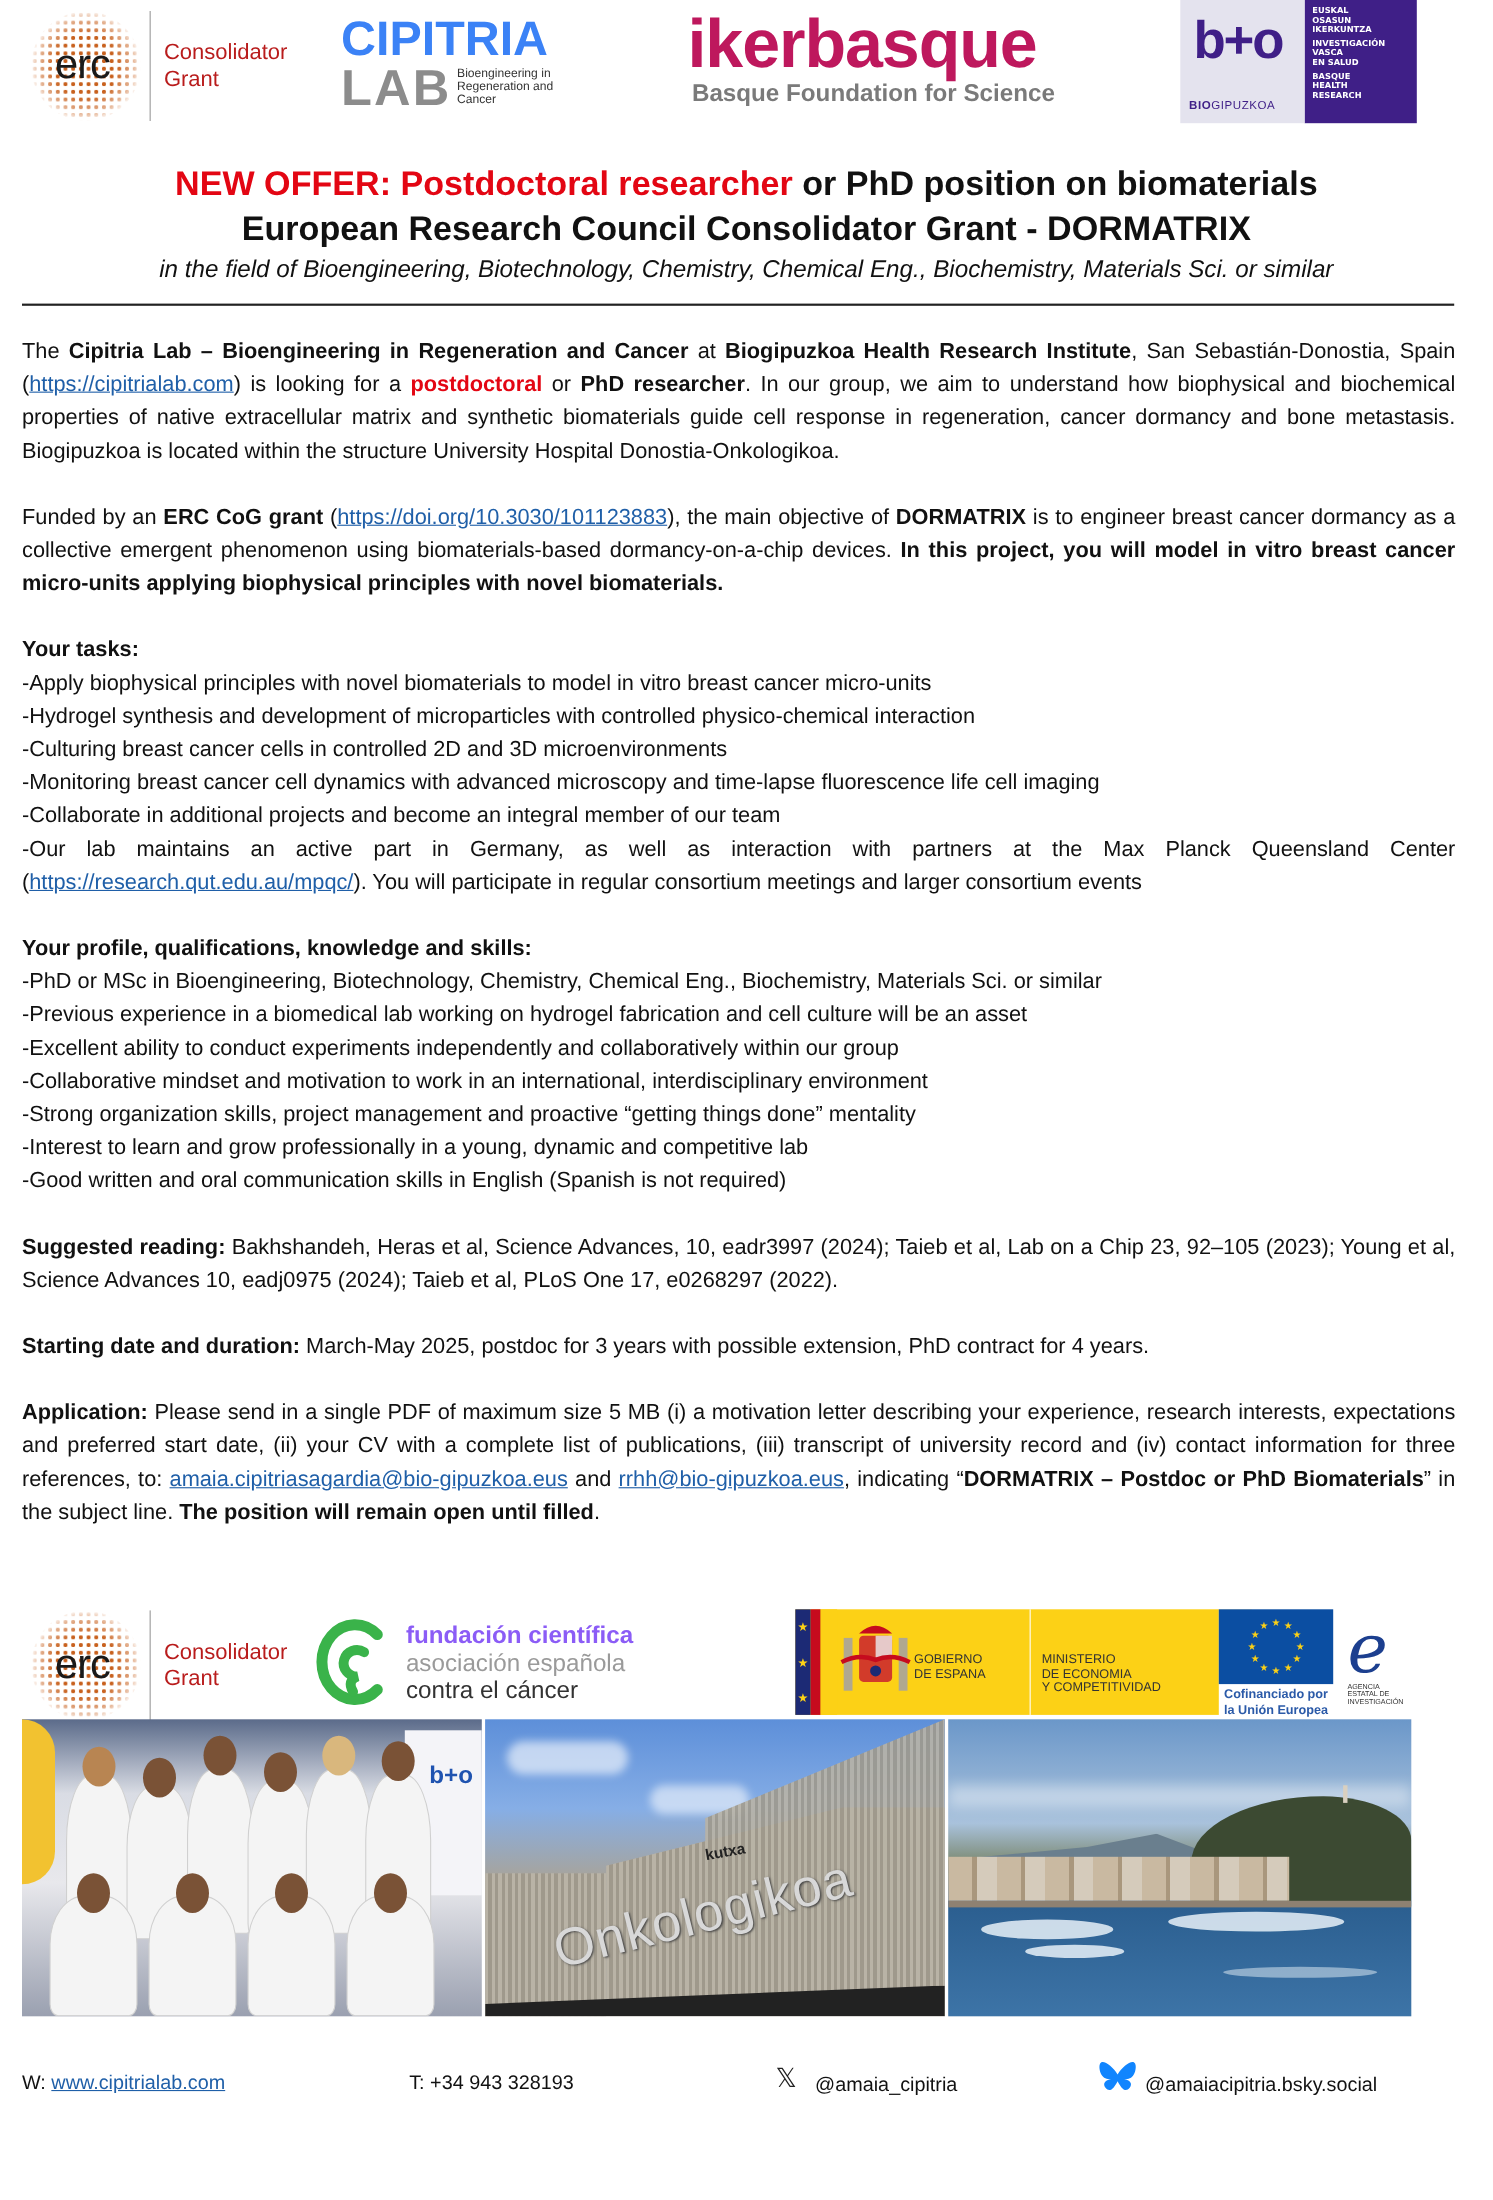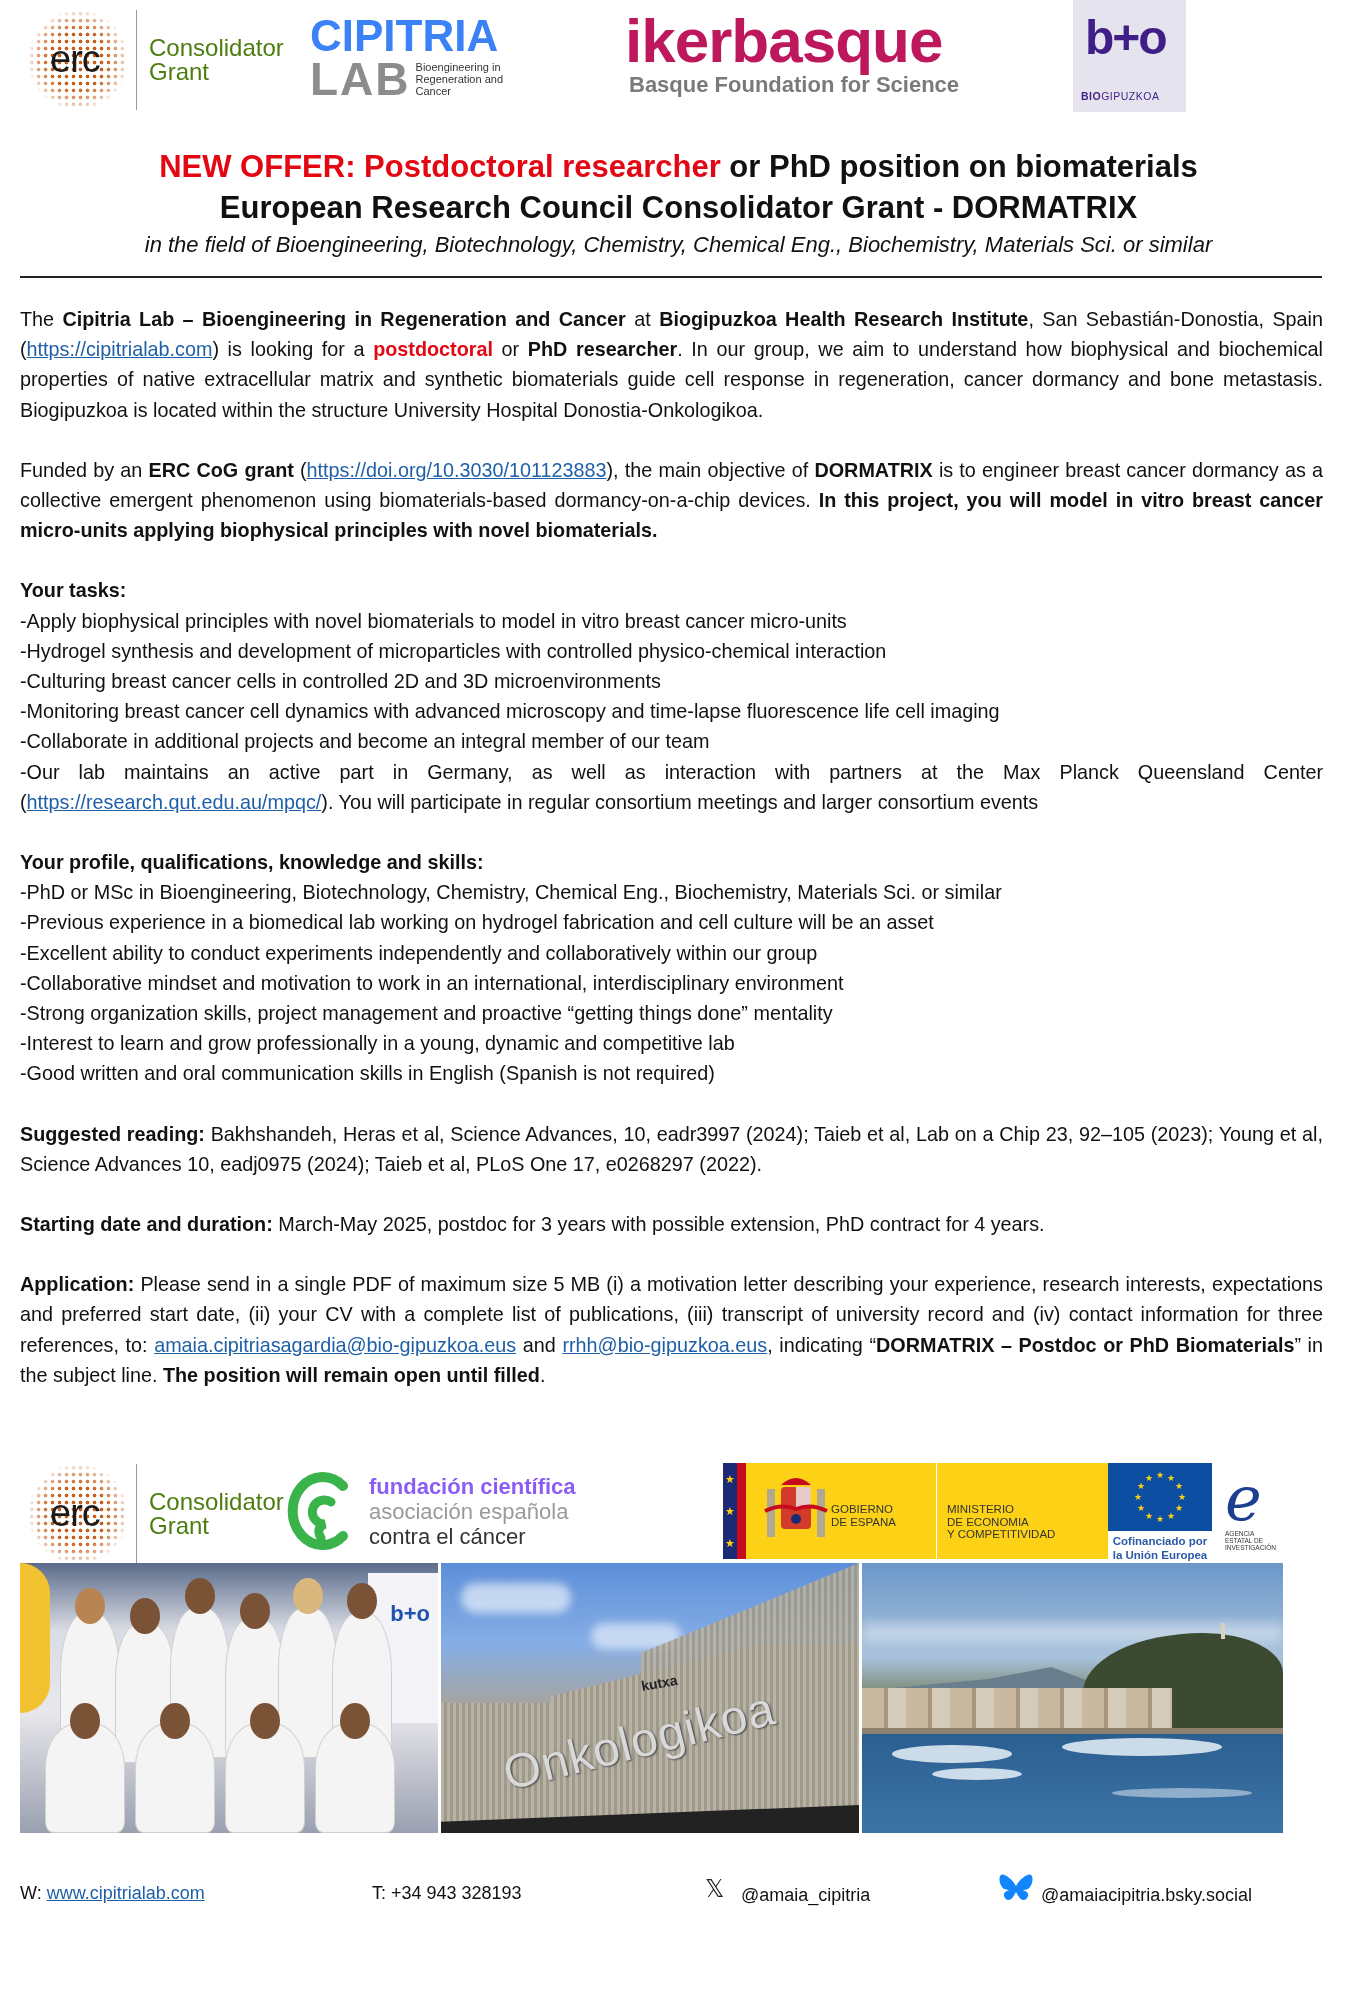--- a/index.html
+++ b/index.html
@@ -10,21 +10,21 @@
   .logo-row { position: absolute; top: 0; left: 0; width: 1357px; height: 120px; }
   .erc-logo { position: absolute; display: flex; align-items: center; }
   .erc-mark { position: relative; width: 100px; height: 100px; }
   .erc-dots { position: absolute; inset: 0; border-radius: 50%;
     background: radial-gradient(circle, #c8611e 1.6px, transparent 2.2px) 0 0 / 7px 7px;
     -webkit-mask: radial-gradient(circle, #000 40%, rgba(0,0,0,0.5) 60%, transparent 72%);
             mask: radial-gradient(circle, #000 40%, rgba(0,0,0,0.5) 60%, transparent 72%); }
   .erc-text { position: absolute; left: 22px; top: 28px; font-family: "Liberation Sans", sans-serif;
     font-size: 38px; color: #1a1a1a; letter-spacing: -1px; background: rgba(255,255,255,0.0); }
   .erc-divider { width: 1px; height: 100px; background: #999; margin: 0 12px 0 8px; }
-  .erc-label { font-family: "Liberation Sans", sans-serif; font-size: 24px; color: #4d7c0f; line-height: 24px; }
+  .erc-label { font-family: "Liberation Sans", sans-serif; font-size: 20px; color: #b91c1c; line-height: 24px; }
 
   .cipitria { position: absolute; left: 310px; top: 14px; }
   .cipitria-top { font-family: "Liberation Sans", sans-serif; font-weight: bold; font-size: 44px; color: #3b82f6; letter-spacing: 0px; line-height: 44px; }
   .cipitria-bottom { display: flex; align-items: flex-start; }
   .cipitria-lab { font-family: "Liberation Sans", sans-serif; font-weight: bold; font-size: 46px; color: #8c8c8c; line-height: 42px; letter-spacing: 2px; }
   .cipitria-sub { font-family: "Liberation Sans Narrow", "Liberation Sans", sans-serif; font-size: 11px; line-height: 12px; color: #333; margin-left: 5px; margin-top: 3px; }
 
   .ikerbasque { position: absolute; left: 625px; top: 8px; }
   .iker-title { font-family: "Liberation Sans", sans-serif; font-weight: bold; font-size: 62px; color: #be185d; line-height: 66px; letter-spacing: -1px; }
   .iker-sub { font-family: "Liberation Sans", sans-serif; font-weight: bold; font-size: 22px; color: #7a7a7a; margin-top: -2px; margin-left: 4px; }
@@ -132,20 +132,25 @@
 
   <div class="ikerbasque">
     <div class="iker-title">ikerbasque</div>
     <div class="iker-sub">Basque Foundation for Science</div>
   </div>
 
   <div class="biogip">
     <div class="bio-left">
       <div class="bio-mark">b+o</div>
       <div class="bio-name"><b>BIO</b><span>GIPUZKOA</span></div>
+    </div>
+    <div class="bio-right">
+      <div><span>EUSKAL</span><br><span>OSASUN</span><br><span>IKERKUNTZA</span></div>
+      <div><span>INVESTIGACIÓN</span><br><span>VASCA</span><br><span>EN SALUD</span></div>
+      <div><span>BASQUE</span><br><span>HEALTH</span><br><span>RESEARCH</span></div>
     </div>
   </div>
 </div>
 
 <div class="title-block">
   <div class="title-line1"><span class="title-red">NEW OFFER: Postdoctoral researcher</span><span> or PhD position on biomaterials</span></div>
   <div class="title-line2">European Research Council Consolidator Grant - DORMATRIX</div>
   <div class="title-line3">in the field of Bioengineering, Biotechnology, Chemistry, Chemical Eng., Biochemistry, Materials Sci. or similar</div>
 </div>
 <div class="title-rule"></div>

